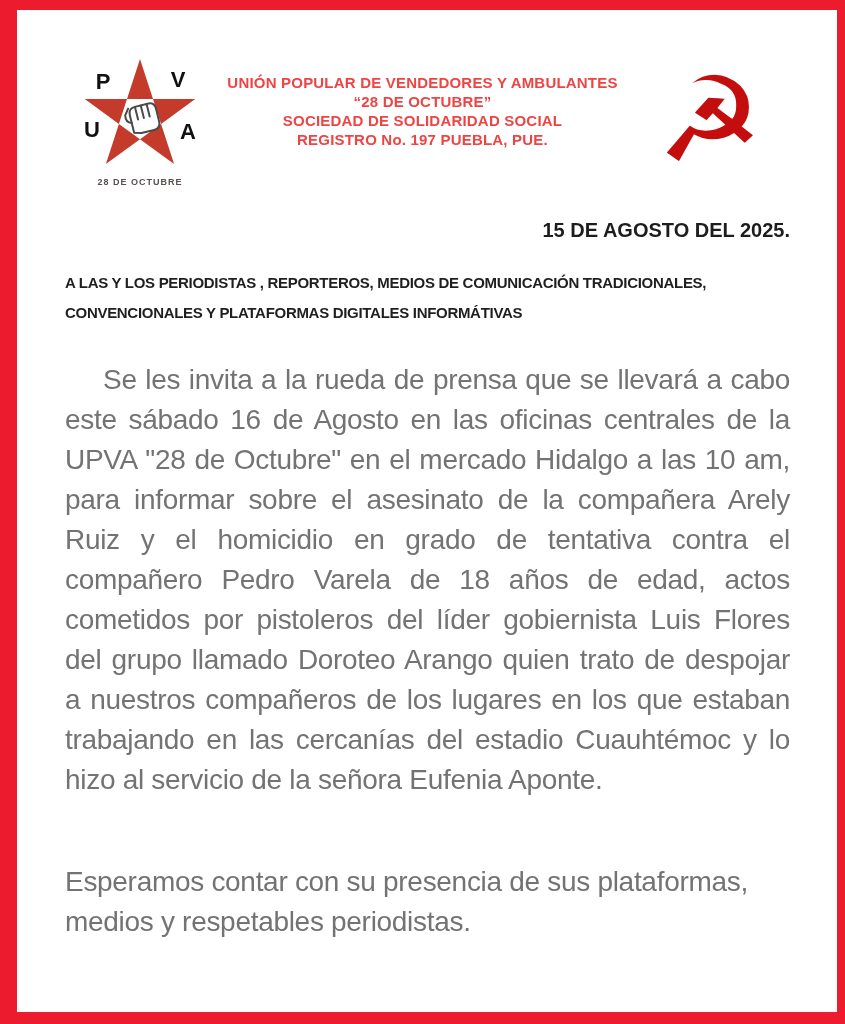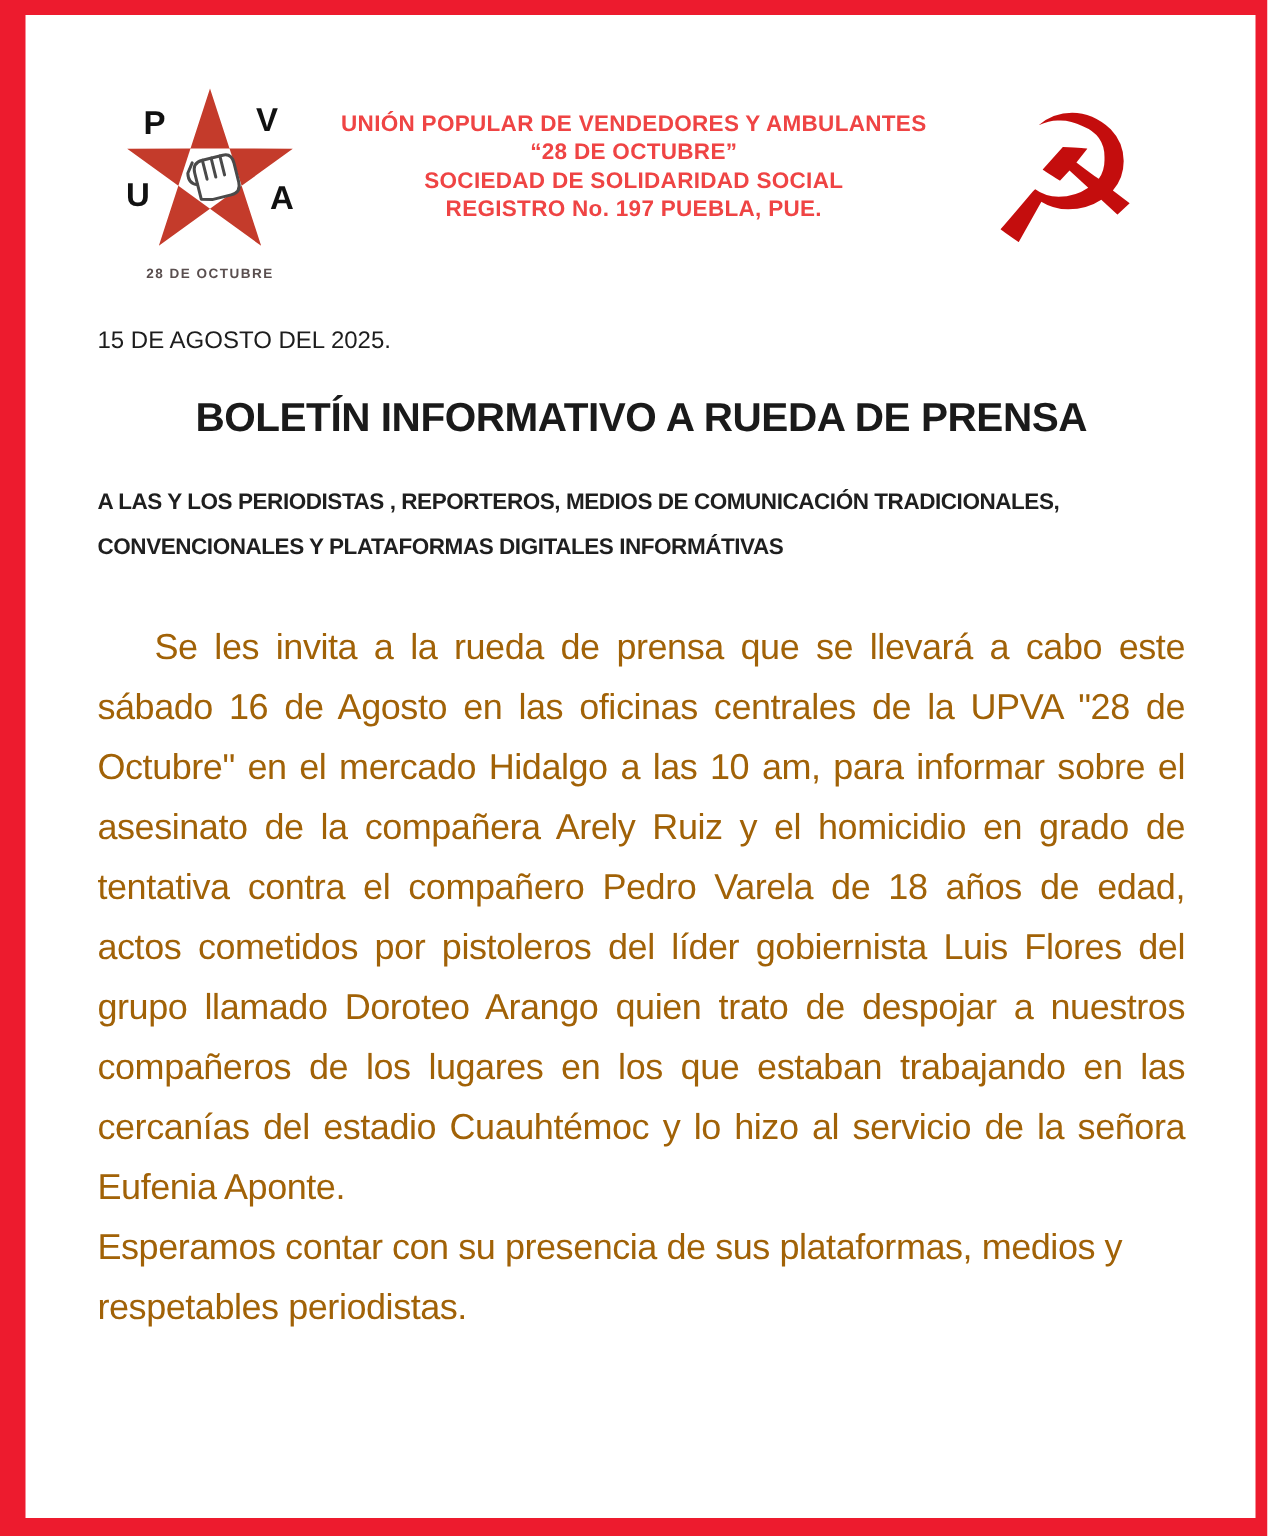--- a/index.html
+++ b/index.html
@@ -68,23 +68,23 @@
     line-height: 130px;
     color: #C40D0D;
     font-family: "DejaVu Sans", sans-serif;
     transform: rotate(0deg);
     user-select: none;
   }
 
   
   .date-line {
     margin-top: 32px;
-    text-align: left;
-    font-weight: normal;
-    font-size: 16px;
+    text-align: right;
+    font-weight: bold;
+    font-size: 20px;
     color: #1d1d1d;
   }
   .doc-title {
     margin-top: 26px;
     text-align: center;
     font-weight: bold;
     font-size: 27px;
     color: #1a1a1a;
     letter-spacing: -0.3px;
   }
@@ -92,32 +92,32 @@
     margin-top: 26px;
     font-weight: bold;
     font-size: 15px;
     line-height: 30px;
     color: #1f1f1f;
     letter-spacing: -0.3px;
   }
 
   
   .body-par {
-    font-size: 24px;
+    font-size: 28px;
     line-height: 40px;
-    color: #a16207;
+    color: #737373;
     letter-spacing: -0.3px;
     margin: 0;
   }
   .par-1 {
     margin-top: 32px;
     text-align: justify;
     text-indent: 38px;
   }
-  .par-2 { }
+  .par-2 { margin-top: 62px; }
 
   
   .star-svg { display: block; margin: 0 auto; }
 </style>
 </head>
 <body>
 
 <div class="page">
   <div class="content">
 
@@ -151,21 +151,20 @@
         <div>REGISTRO No. 197 PUEBLA, PUE.</div>
       </div>
 
       <div class="hs-block">
         <div class="hammer-sickle">☭</div>
       </div>
     </div>
 
     <div class="date-line">15 DE AGOSTO DEL 2025.</div>
 
-    <div class="doc-title">BOLETÍN INFORMATIVO A RUEDA DE PRENSA</div>
 
     <div class="addressee">A LAS Y LOS PERIODISTAS , REPORTEROS, MEDIOS DE COMUNICACIÓN TRADICIONALES, CONVENCIONALES Y PLATAFORMAS DIGITALES INFORMÁTIVAS</div>
 
     <p class="body-par par-1">Se les invita a la rueda de prensa que se llevará a cabo este sábado 16 de Agosto en las oficinas centrales de la UPVA "28 de Octubre" en el mercado Hidalgo a las 10 am, para informar sobre el asesinato de la compañera Arely Ruiz y el homicidio en grado de tentativa contra el compañero Pedro Varela de 18 años de edad, actos cometidos por pistoleros del líder gobiernista Luis Flores del grupo llamado Doroteo Arango quien trato de despojar a nuestros compañeros de los lugares en los que estaban trabajando en las cercanías del estadio Cuauhtémoc y lo hizo al servicio de la señora Eufenia Aponte.</p>
     <p class="body-par par-2">Esperamos contar con su presencia de sus plataformas, medios y respetables periodistas.</p>
 
   </div>
 </div>
 
 </body></html>

